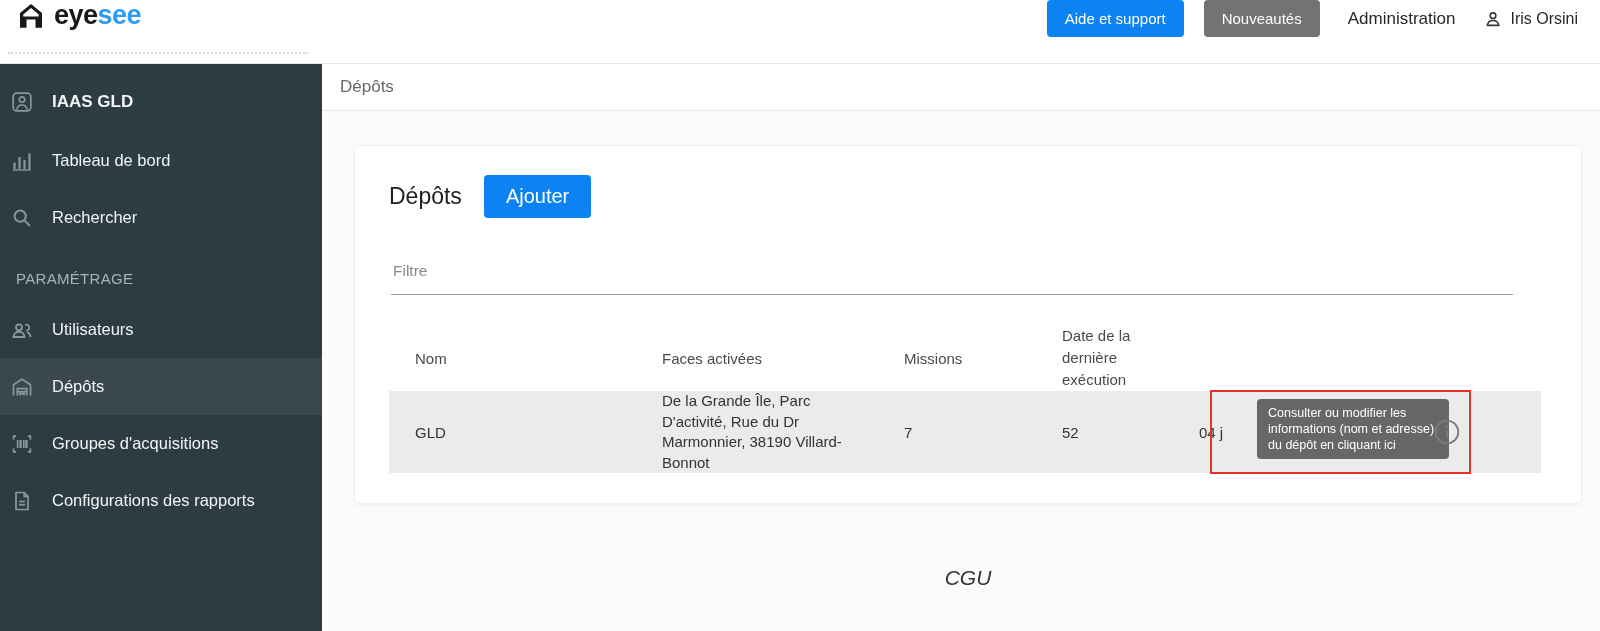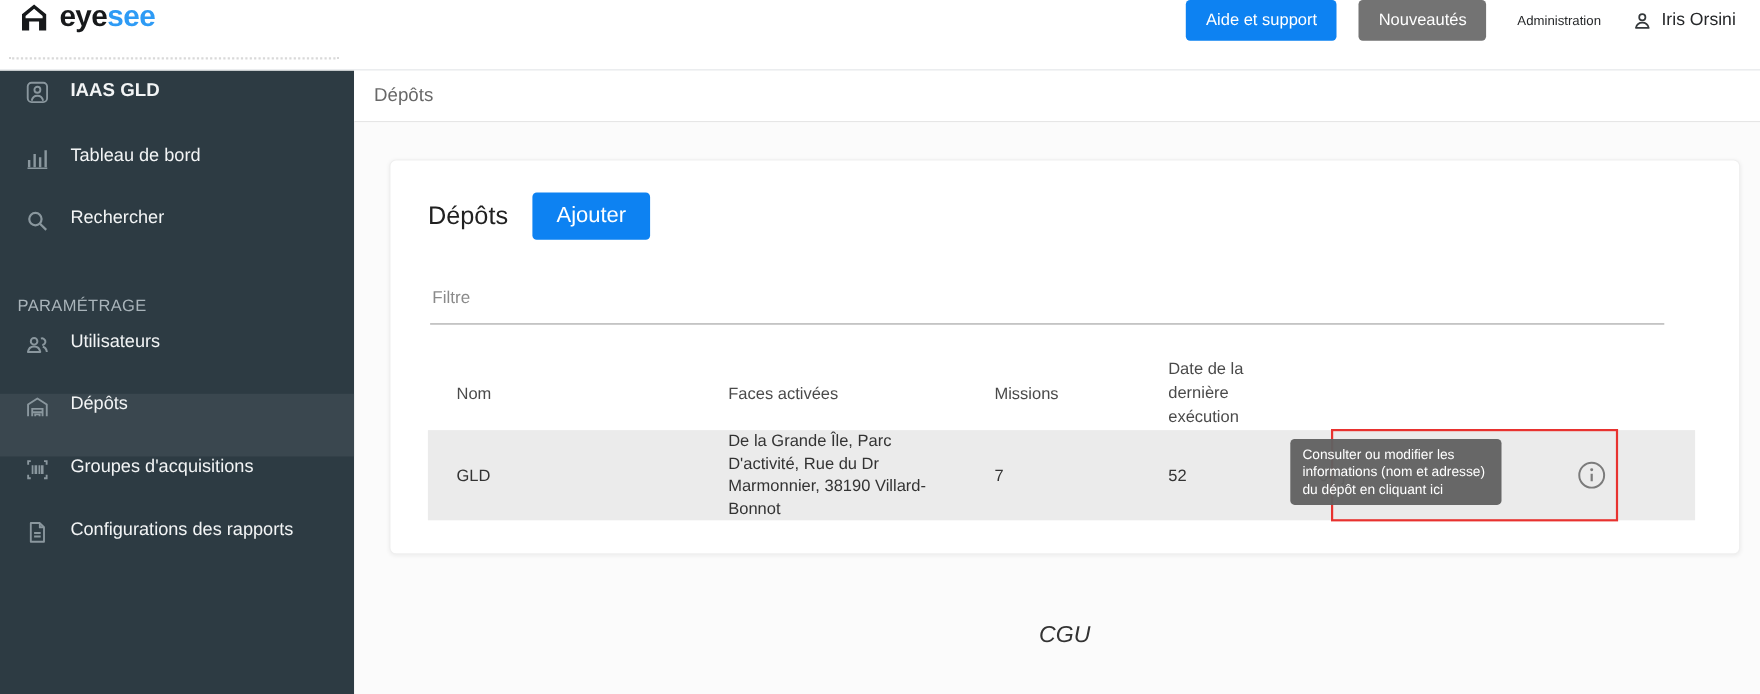--- a/index.html
+++ b/index.html
@@ -14,32 +14,32 @@
   .logo-text { font-size:27px; font-weight:bold; letter-spacing:-0.5px; }
   .logo-eye { color:#17191b; }
   .logo-see { color:#2e9bf5; }
   .fine-print { position:absolute; left:8px; top:52px; width:300px; height:0;
     border-top:2px dotted #d9d9d9; }
   .header-right { display:flex; align-items:center; gap:20px; }
   .btn { border:none; border-radius:4px; color:#fff; font-size:15px;
     font-family:"Liberation Sans", sans-serif; padding:10px 18px; cursor:pointer; }
   .btn-blue { background:#0d82f2; }
   .btn-orange { background:#737373; }
-  .admin-link { font-size:12px; color:#26282a; cursor:pointer; margin:0 8px; }
+  .admin-link { font-size:17px; color:#26282a; cursor:pointer; margin:0 8px; }
   .user-chip { display:flex; align-items:center; gap:7px; font-size:16px;
     color:#26282a; cursor:pointer; margin-right:6px; }
 
   
   .body-row { display:flex; height:567px; }
 
   
   .sidebar { width:322px; flex:0 0 322px; background:#2d3b43; color:#eef1f2;
     padding-top:8px; }
-  .side-item { display:flex; gap:18px; height:57px;
-    padding-left:22px; font-size:16.5px; color:#f2f4f5; cursor:pointer; }
+  .side-item { display:flex; align-items:center; gap:18px; height:57px;
+    padding-left:10px; font-size:16.5px; color:#f2f4f5; cursor:pointer; }
   .side-item .ic { width:24px; height:24px; flex:0 0 24px; }
   .side-item.active { background:#3a474f; }
   .side-item.project { font-weight:bold; font-size:17px; height:60px; }
   .side-section { padding:24px 0 14px 16px; font-size:15px; color:#a9b4ba;
     letter-spacing:0.3px; }
   .ic svg { width:100%; height:100%; display:block; }
 
   
   .main { flex:1; background:#fbfbfb; display:flex; flex-direction:column; }
   .breadcrumb-bar { height:47px; background:#fff; border-bottom:1px solid #e6e6e6;
@@ -64,21 +64,21 @@
   .thead .cell { font-size:15px; color:#4a4a4a; font-weight:400; }
   .cell { padding-left:26px; }
   .date-head { max-width:160px; line-height:22px; }
   .tdata { position:relative; background:#ebebeb; min-height:82px; align-items:center; }
   .tdata .cell { font-size:15px; color:#333; }
   .cell-adresse { max-width:225px; line-height:20.5px; }
 
   
   .hl-rect { position:absolute; left:821px; top:-1px; width:261px; height:84px;
     border:2px solid #e8322f; pointer-events:none; }
-  .tooltip { position:absolute; left:784px; top:8px; width:192px;
+  .tooltip { position:absolute; left:868px; top:8px; width:192px;
     background:rgba(97,97,97,0.96); color:#fff; border-radius:4px;
     padding:6px 11px; font-size:12.5px; line-height:16px; }
   .info-btn { position:absolute; left:1045px; top:28px; width:26px; height:26px;
     cursor:pointer; }
 
   .footer { width:1228px; text-align:center; margin-top:62px; }
   .footer a { font-size:21px; color:#333; text-decoration:none; cursor:pointer;font-style:italic; }
 </style>
 </head>
 <body>

